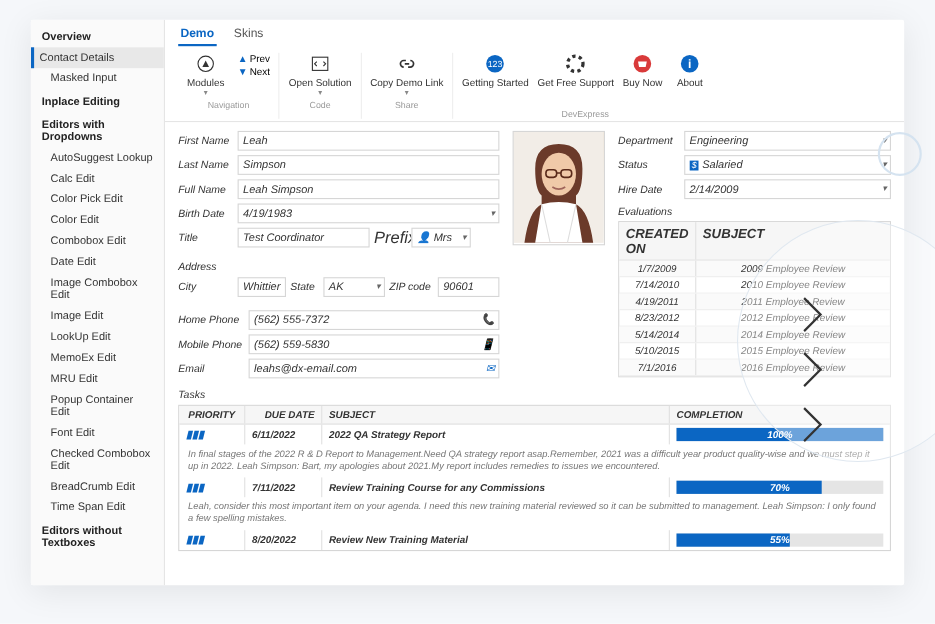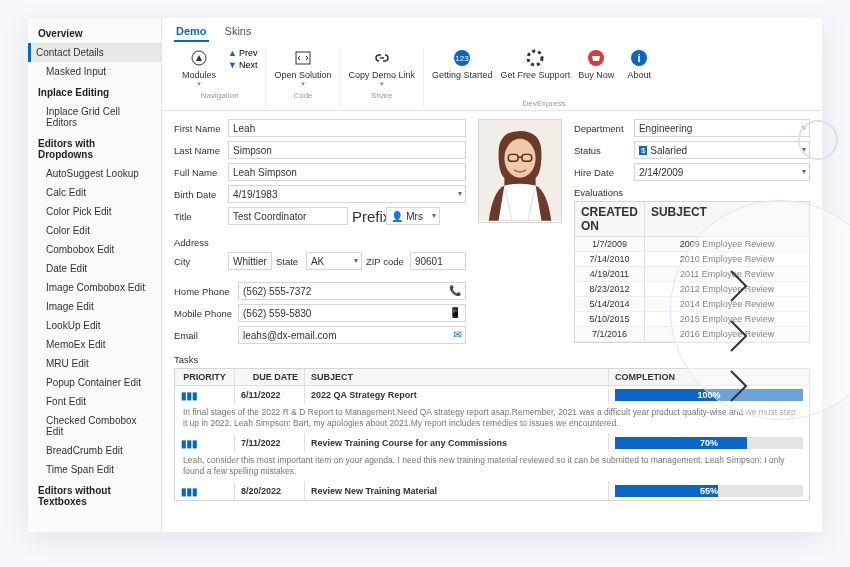--- a/index.html
+++ b/index.html
@@ -4,40 +4,40 @@
 <style>
 * { box-sizing: border-box; margin: 0; padding: 0; font-family: 'Segoe UI', Tahoma, sans-serif; }
 body { background: #f5f7fa; width: 850px; height: 567px; overflow: hidden; position: relative; }
 .window { position: absolute; left: 28px; top: 18px; width: 794px; height: 514px; background: #fff; box-shadow: 0 6px 30px rgba(0,0,0,0.08); border-radius: 2px; overflow: hidden; display: flex; flex-direction: column; }
 .titlebar { height: 22px; background: #0b66c3; color: #fff; display: flex; align-items: center; justify-content: center; position: relative; font-size: 10px; }
 .titlebar .title { position: absolute; left: 0; right: 0; text-align: center; }
 .win-controls { position: absolute; right: 0; top: 0; height: 22px; display: flex; }
 .win-controls div { width: 30px; display: flex; align-items: center; justify-content: center; cursor: default; }
 .win-controls svg { stroke: #fff; fill: none; }
 .body { flex: 1; display: flex; overflow: hidden; }
-.sidebar { width: 134px; background: #fafafa; border-right: 1px solid #e5e5e5; font-size: 10px; padding-top: 4px; overflow: hidden; }
+.sidebar { width: 122px; background: #fafafa; border-right: 1px solid #e5e5e5; font-size: 10px; padding-top: 4px; overflow: hidden; }
 .sidebar .cat { font-weight: 600; padding: 6px 10px 4px; color: #222; }
 .sidebar .item { padding: 4px 10px 4px 18px; color: #333; cursor: pointer; }
 .sidebar .item.active { background: #e8e8e8; border-left: 3px solid #0b66c3; padding-left: 5px; }
 .main { flex: 1; display: flex; flex-direction: column; overflow: hidden; }
 .tabs { display: flex; gap: 14px; padding: 4px 12px 0; font-size: 11px; }
 .tab { padding: 3px 2px; color: #555; cursor: pointer; }
 .tab.active { color: #0b66c3; font-weight: 600; border-bottom: 2px solid #0b66c3; }
 .ribbon { display: flex; padding: 6px 12px 2px; gap: 0; border-bottom: 1px solid #e5e5e5; }
 .rgroup { display: flex; flex-direction: column; align-items: center; padding: 0 8px; border-right: 1px solid #eee; }
 .rgroup:last-child { border-right: none; gap: 16px; }
 .rbtns { display: flex; gap: 8px; }
 .rbtn { display: flex; flex-direction: column; align-items: center; font-size: 9px; color: #333; cursor: pointer; min-width: 34px; }
 .rbtn .ico { width: 20px; height: 20px; display: flex; align-items: center; justify-content: center; margin-bottom: 2px; }
 .rbtn .lbl { text-align: center; line-height: 10px; }
 .rbtn .arrow { font-size: 7px; color: #888; }
 .navbtns { display: flex; flex-direction: column; gap: 2px; font-size: 9px; margin-left: 4px; }
 .navbtns div { display: flex; align-items: center; gap: 2px; cursor: pointer; }
 .glabel { font-size: 8px; color: #999; margin-top: 3px; }
-.content { flex: 1; padding: 8px 12px; overflow: hidden; font-size: 10px; color: #333; }
+.content { flex: 1; padding: 8px 12px; overflow: hidden; font-size: 10px; color: #333; font-style: italic; }
 .toprow { display: flex; gap: 12px; }
 .leftcol { flex: 1; }
 .midcol { width: 84px; }
 .rightcol { width: 280px; }
 .frow { display: flex; align-items: center; margin-bottom: 4px; }
 .flabel { width: 54px; font-size: 9.5px; color: #333; }
 .finput { flex: 1; border: 1px solid #d6d6d6; height: 18px; padding: 0 4px; font-size: 10px; color: #333; background: #fff; display: flex; align-items: center; position: relative; }
 .finput .dd { position: absolute; right: 3px; top: 3px; font-size: 8px; color: #666; }
 .finput .righticon { position: absolute; right: 3px; top: 2px; }
 .photo { width: 84px; height: 104px; border: 1px solid #d6d6d6; background: linear-gradient(180deg,#e8d4c0 0%,#f0e8e0 40%,#fff 100%); display: flex; align-items: flex-end; justify-content: center; overflow: hidden; }
@@ -82,21 +82,20 @@
 </head>
 <body>
 
 <div class="window">
   <div class="body">
     <div class="sidebar" id="sidebar">
         <div class="cat">Overview</div>
         <div class="item active">Contact Details</div>
         <div class="item">Masked Input</div>
         <div class="cat">Inplace Editing</div>
-        <div class="item">Inplace Grid Cell Editors</div>
         <div class="cat">Editors with Dropdowns</div>
         <div class="item">AutoSuggest Lookup</div>
         <div class="item">Calc Edit</div>
         <div class="item">Color Pick Edit</div>
         <div class="item">Color Edit</div>
         <div class="item">Combobox Edit</div>
         <div class="item">Date Edit</div>
         <div class="item">Image Combobox Edit</div>
         <div class="item">Image Edit</div>
         <div class="item">LookUp Edit</div>

